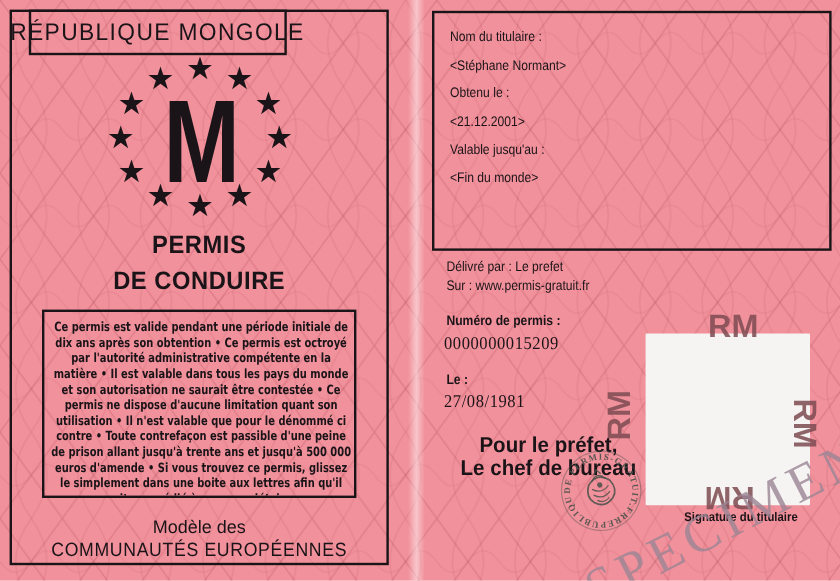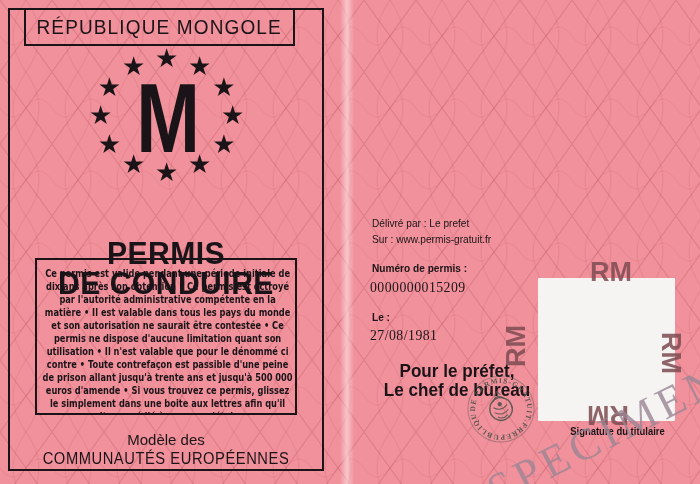--- a/index.html
+++ b/index.html
@@ -9,27 +9,27 @@
     font-family:"Liberation Sans",sans-serif;color:var(--ink,#1a1418);
   }
   .stage *{box-sizing:border-box;}
   svg.guilloche{position:absolute;left:0;top:0;z-index:0;}
   .fold{position:absolute;top:0;left:340px;width:14px;height:484px;z-index:1;
     background:linear-gradient(to right,rgba(255,255,255,0),rgba(255,240,242,.55),rgba(255,255,255,0));}
   .abs{position:absolute;}
   .bordered{border:2px solid var(--ink,#1a1418);background:transparent;}
   
   .page-left{left:8px;top:8px;width:316px;height:463px;z-index:2;}
-  .title-box{left:24px;top:8px;width:271px;height:38px;z-index:3;display:flex;align-items:center;justify-content:center;}
+  .title-box{left:24px;top:8px;width:215px;height:38px;z-index:3;display:flex;align-items:center;justify-content:center;}
   .country{font-size:20px;letter-spacing:1.2px;transform:scaleX(.95);white-space:nowrap;}
   .star-ring{left:88px;top:36px;width:160px;height:164px;z-index:3;}
   .star{position:absolute;font-family:"DejaVu Sans",sans-serif;font-size:26px;line-height:26px;color:var(--ink,#1a1418);}
   .big-m{left:88px;top:36px;width:160px;height:164px;z-index:3;display:flex;align-items:center;justify-content:center;
     font-size:98px;font-weight:700;transform:scaleX(.78);line-height:1;}
-  .permis-title{left:8px;top:190px;width:316px;z-index:3;text-align:center;font-weight:700;font-size:32px;line-height:30px;letter-spacing:.5px;margin-top:48px;}
+  .permis-title{left:8px;top:190px;width:316px;z-index:3;text-align:center;font-weight:700;font-size:21px;line-height:30px;letter-spacing:.5px;}
   .permis-title .tline{transform:scaleX(.94);}
   .legal-box{left:35px;top:258px;width:262px;height:157px;z-index:3;overflow:hidden;}
   .legal-inner{position:absolute;left:5px;top:7px;width:322px;transform:scaleX(.78);transform-origin:0 0;
     font-family:"DejaVu Sans",sans-serif;font-weight:700;font-size:10.6px;line-height:13px;text-align:center;}
   .footer-left{left:8px;top:430px;width:316px;z-index:3;text-align:center;}
   .footer-l1{font-size:15px;line-height:19px;}
   .footer-l2{font-size:16px;letter-spacing:.6px;transform:scaleX(.92);line-height:20px;}
   
   .info-box{left:360px;top:9px;width:333px;height:200px;z-index:3;padding:14px 0 0 13px;display:flex;flex-direction:column;gap:11.5px;}
   .fline{font-size:11.5px;line-height:12px;transform:scaleX(.88);transform-origin:0 0;white-space:nowrap;}
@@ -102,20 +102,28 @@
 
   <div class="abs bordered legal-box">
     <div class="legal-inner">Ce permis est valide pendant une période initiale de dix ans après son obtention • Ce permis est octroyé par l'autorité administrative compétente en la matière • Il est valable dans tous les pays du monde et son autorisation ne saurait être contestée • Ce permis ne dispose d'aucune limitation quant son utilisation • Il n'est valable que pour le dénommé ci contre • Toute contrefaçon est passible d'une peine de prison allant jusqu'à trente ans et jusqu'à 500 000 euros d'amende • Si vous trouvez ce permis, glissez le simplement dans une boite aux lettres afin qu'il soit reexpédié à son propriétaire.</div>
   </div>
 
   <div class="abs footer-left">
     <div class="footer-l1">Modèle des</div>
     <div class="footer-l2">COMMUNAUTÉS EUROPÉENNES</div>
   </div>
 
+  <div class="abs bordered info-box">
+    <div class="fline">Nom du titulaire :</div>
+    <div class="fline">&lt;Stéphane Normant&gt;</div>
+    <div class="fline">Obtenu le :</div>
+    <div class="fline">&lt;21.12.2001&gt;</div>
+    <div class="fline">Valable jusqu'au :</div>
+    <div class="fline">&lt;Fin du monde&gt;</div>
+  </div>
 
   <div class="abs delivered">
     <div>Délivré par : Le prefet</div>
     <div>Sur : www.permis-gratuit.fr</div>
   </div>
 
   <div class="abs sml-label" style="left:372px;top:262px;">Numéro de permis :</div>
   <div class="abs serif-val" style="left:370px;top:279px;">0000000015209</div>
 
   <div class="abs sml-label" style="left:372px;top:311px;">Le :</div>

